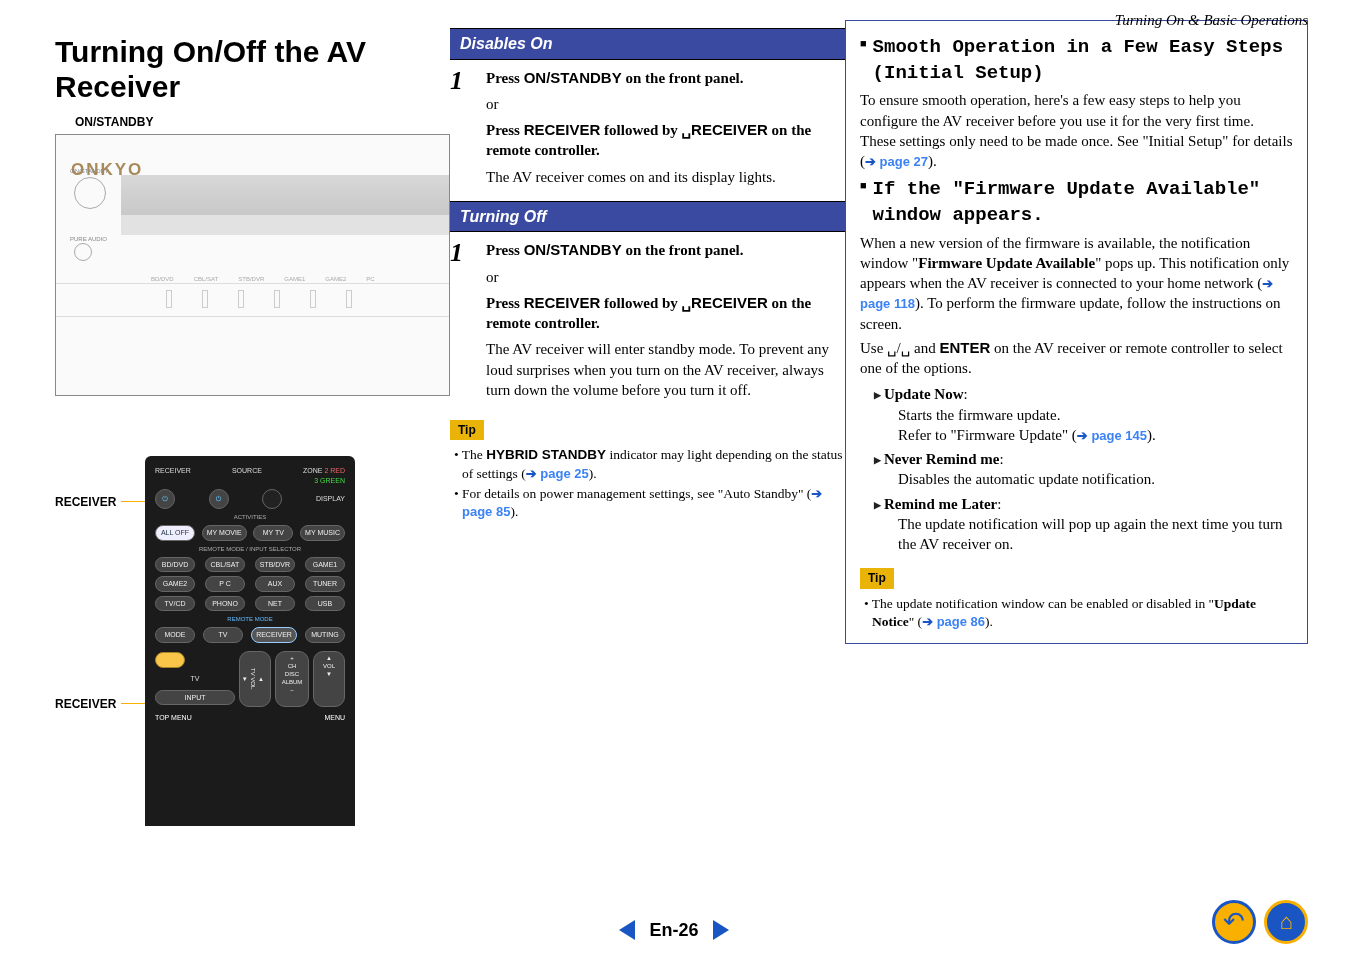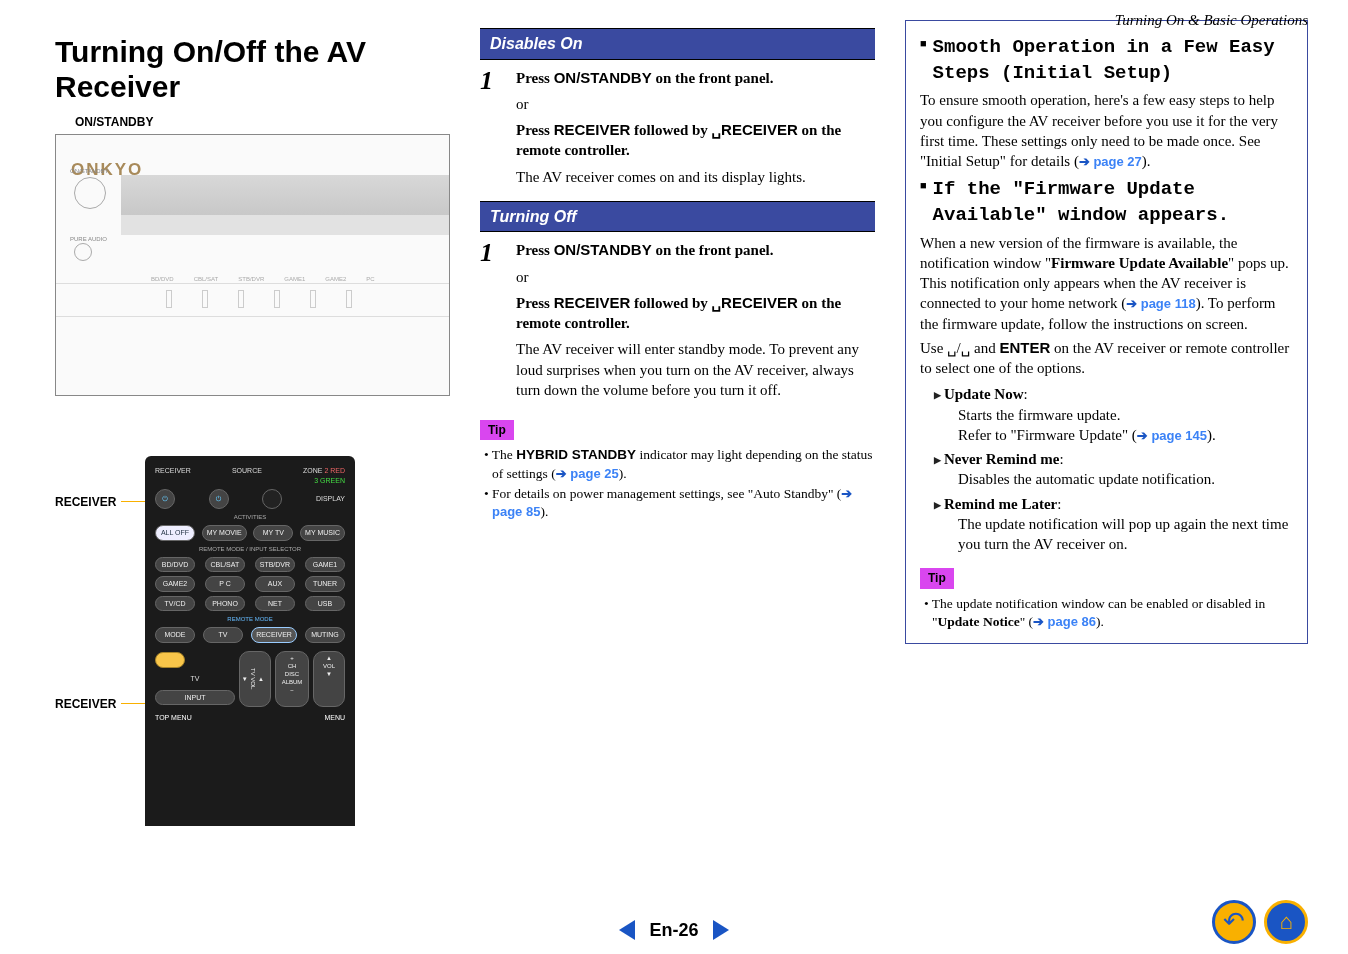--- a/index.html
+++ b/index.html
@@ -1,18 +1,18 @@
 <!DOCTYPE html>
 <html><head>
 <meta charset="utf-8">
 <style>
   html,body{margin:0;padding:0;background:#fff;color:#000;font-family:"Times New Roman",Times,serif;font-size:15px;line-height:1.35}
   .page{width:1348px;height:954px;position:relative;box-sizing:border-box;padding:20px 40px 0 55px}
   .header-right{position:absolute;top:10px;right:40px;font-style:italic;font-family:"Times New Roman",serif;font-size:15px}
-  .cols{display:flex;gap:30px}
+  .cols{display:flex;}
   .col{flex:1;min-width:0}
   .col.left{flex:0 0 395px}
   .col.mid{flex:0 0 395px}
   .col.right{flex:1}
   h1{font-family:Arial,Helvetica,sans-serif;font-weight:bold;font-size:30px;margin:15px 0 10px;line-height:1.15}
   .label-small{font-family:Arial,Helvetica,sans-serif;font-weight:bold;font-size:12px;margin:10px 0 4px 20px}
   .panel-img{border:1px solid #888;background:#fafafa;height:260px;margin-bottom:60px;position:relative;overflow:hidden}
   .panel-img .brand{position:absolute;top:24px;left:15px;font-family:Liberation Sans, sans-serif;font-size:17px;color:#a88a5a;letter-spacing:2px;font-weight:bold}
   .panel-img .tiny{position:absolute;font-size:6px;color:#888;font-family:Arial,sans-serif}
   .panel-img .circle{position:absolute;border:1px solid #aaa;border-radius:50%}
@@ -37,21 +37,21 @@
   .remote .power{color:#6cf}
   .remote .y-round{width:28px;height:14px;border-radius:10px;background:#f9c64a;border:1px solid #a7842a}
   .remote .bottom-lbl{display:flex;justify-content:space-between;font-size:7px;color:#fff;margin-top:6px}
   .section-bar{background:#3a4aa0;color:#fff;font-family:Arial,Helvetica,sans-serif;font-weight:bold;font-style:italic;padding:4px 10px;font-size:16px;margin:8px 0;border:1px solid #000;border-left:none;border-right:none}
   .step{display:flex;align-items:flex-start;gap:15px;margin:8px 0 4px}
   .step-num{font-family:"Times New Roman",serif;font-style:italic;font-weight:bold;font-size:26px;line-height:1}
   .step-body{flex:1;font-family:"Times New Roman",serif;font-size:15px}
   .step-body p{margin:0 8px 6px}
   .b{font-weight:bold}
   .sans-b{font-family:Arial,Helvetica,sans-serif;font-weight:bold}
-  .tip-lbl{display:inline-block;background:#d946ef;font-family:Arial,Helvetica,sans-serif;font-weight:bold;font-size:12px;padding:2px 8px;margin:10px 0 4px}
+  .tip-lbl{display:inline-block;background:#eab308;font-family:Arial,Helvetica,sans-serif;font-weight:bold;font-size:12px;padding:2px 8px;margin:10px 0 4px}
   ul.tips{margin:0;padding-left:4px;list-style:none;font-size:13.5px}
   ul.tips li{margin:2px 0;text-indent:-8px;padding-left:8px}
   ul.tips li:before{content:"• ";}
   .link{color:#3b82f6;font-family:Arial,Helvetica,sans-serif;font-weight:bold;font-size:13px}
   .arrow-link:before{content:"➔ ";color:#1a55c4;font-weight:bold}
   .right-box{border:1px solid #3a4aa0;padding:10px 14px;font-size:15px}
   .rb-head{font-family:Liberation Mono, monospace;font-weight:bold;font-size:19px;margin:4px 0 4px;display:flex;gap:6px}
   .rb-head:before{content:"■";font-size:11px;position:relative;top:2px}
   .opt-list{margin:4px 0 4px 14px}
   .opt-item{margin:4px 0}

